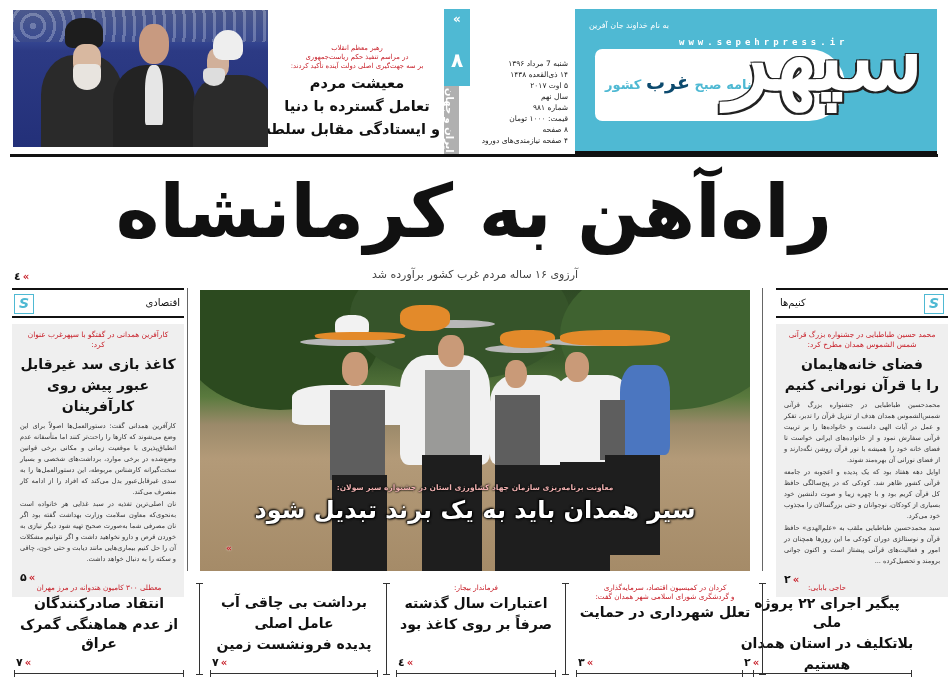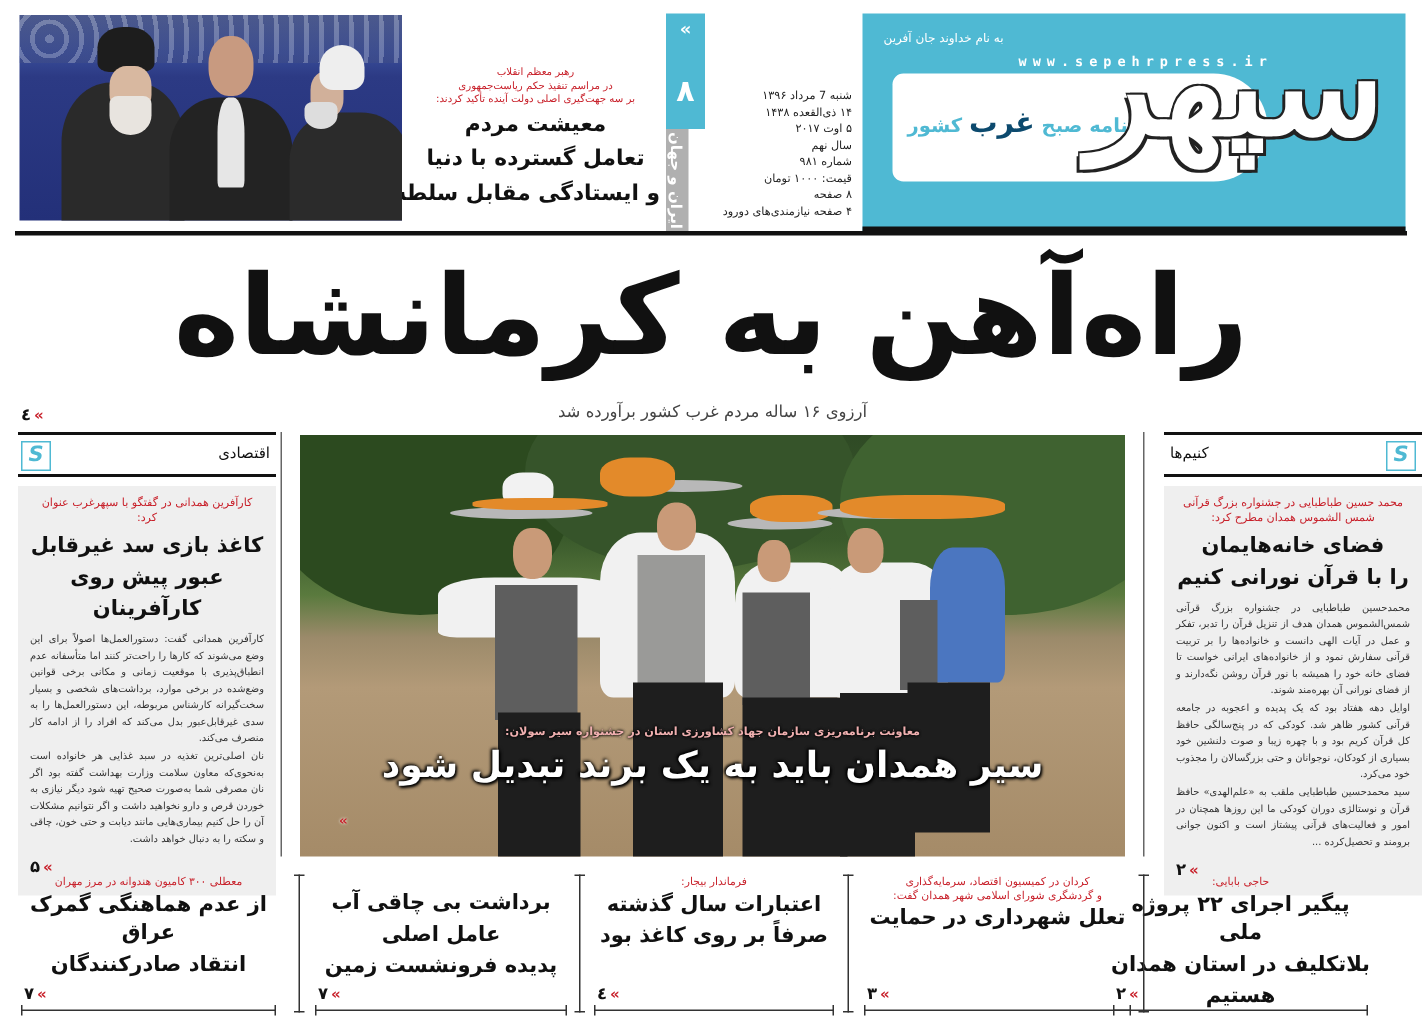--- a/index.html
+++ b/index.html
@@ -317,17 +317,17 @@
   <div class="title">برداشت بی چاقی آب</div>
   <div class="title">عامل اصلی</div>
   <div class="title">پدیده فرونشست زمین</div>
   <span class="page-ref"><span>۷</span><span class="arrow">«</span></span>
   <div class="base"></div>
 </div>
 <div class="bsep" style="left:199px;"></div>
 
 <div class="abs bottom-story" style="left:10px; width:178px;">
   <div class="kicker">معطلی ۳۰۰ کامیون هندوانه در مرز مهران</div>
+  <div class="title">انتقاد صادرکنندگان</div>
   <div class="title">از عدم هماهنگی گمرک عراق</div>
-  <div class="title">انتقاد صادرکنندگان</div>
   <span class="page-ref"><span>۷</span><span class="arrow">«</span></span>
   <div class="base"></div>
 </div>
 
 </body></html>

